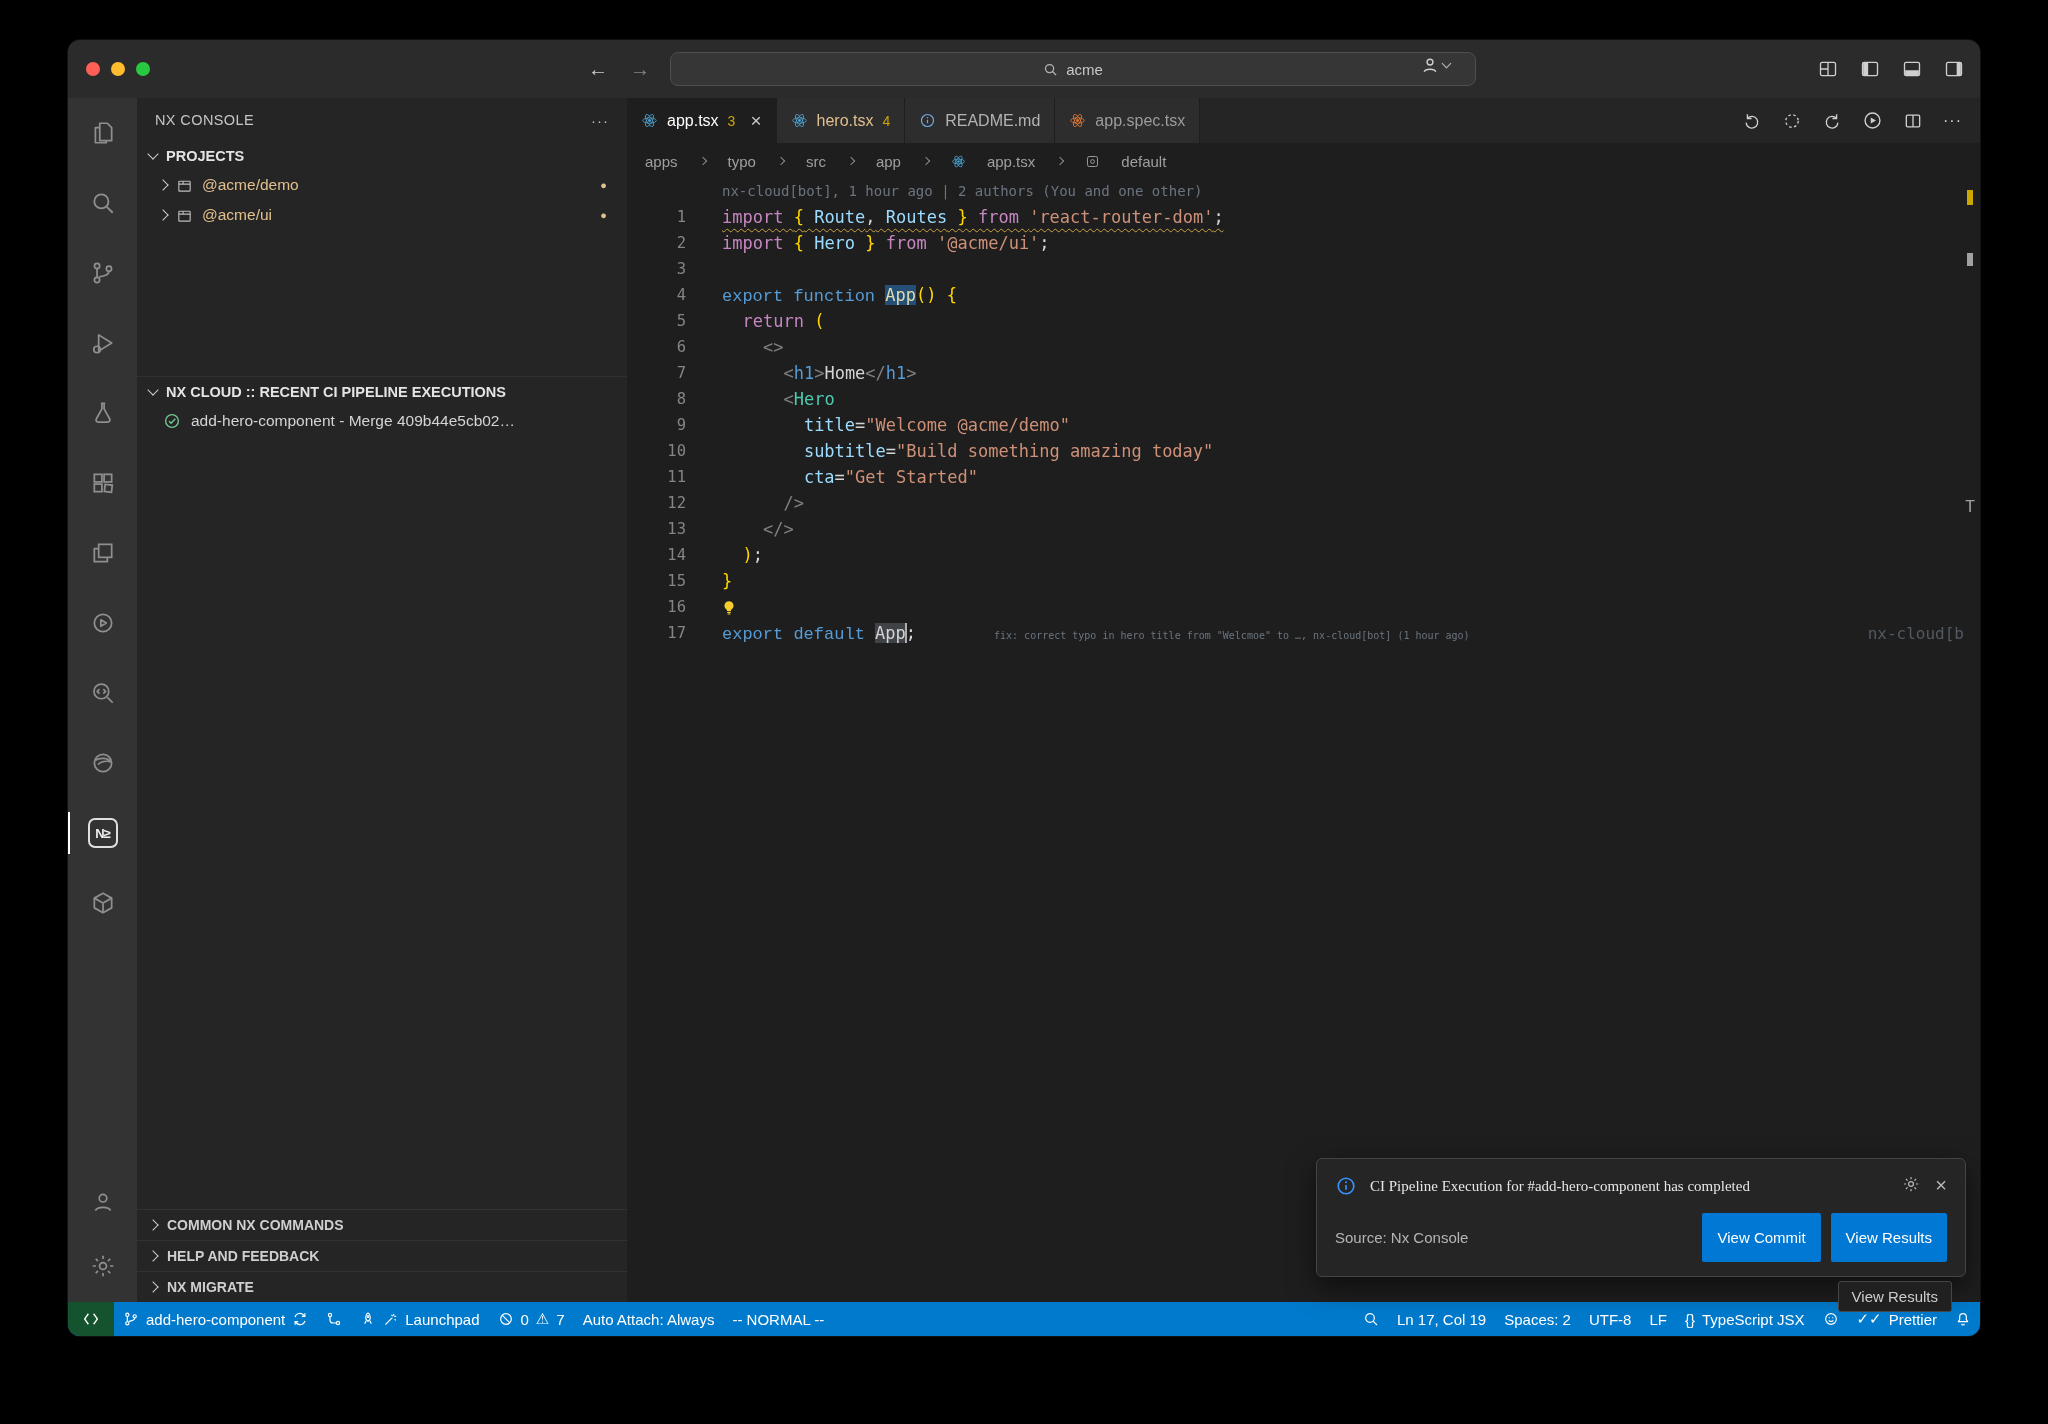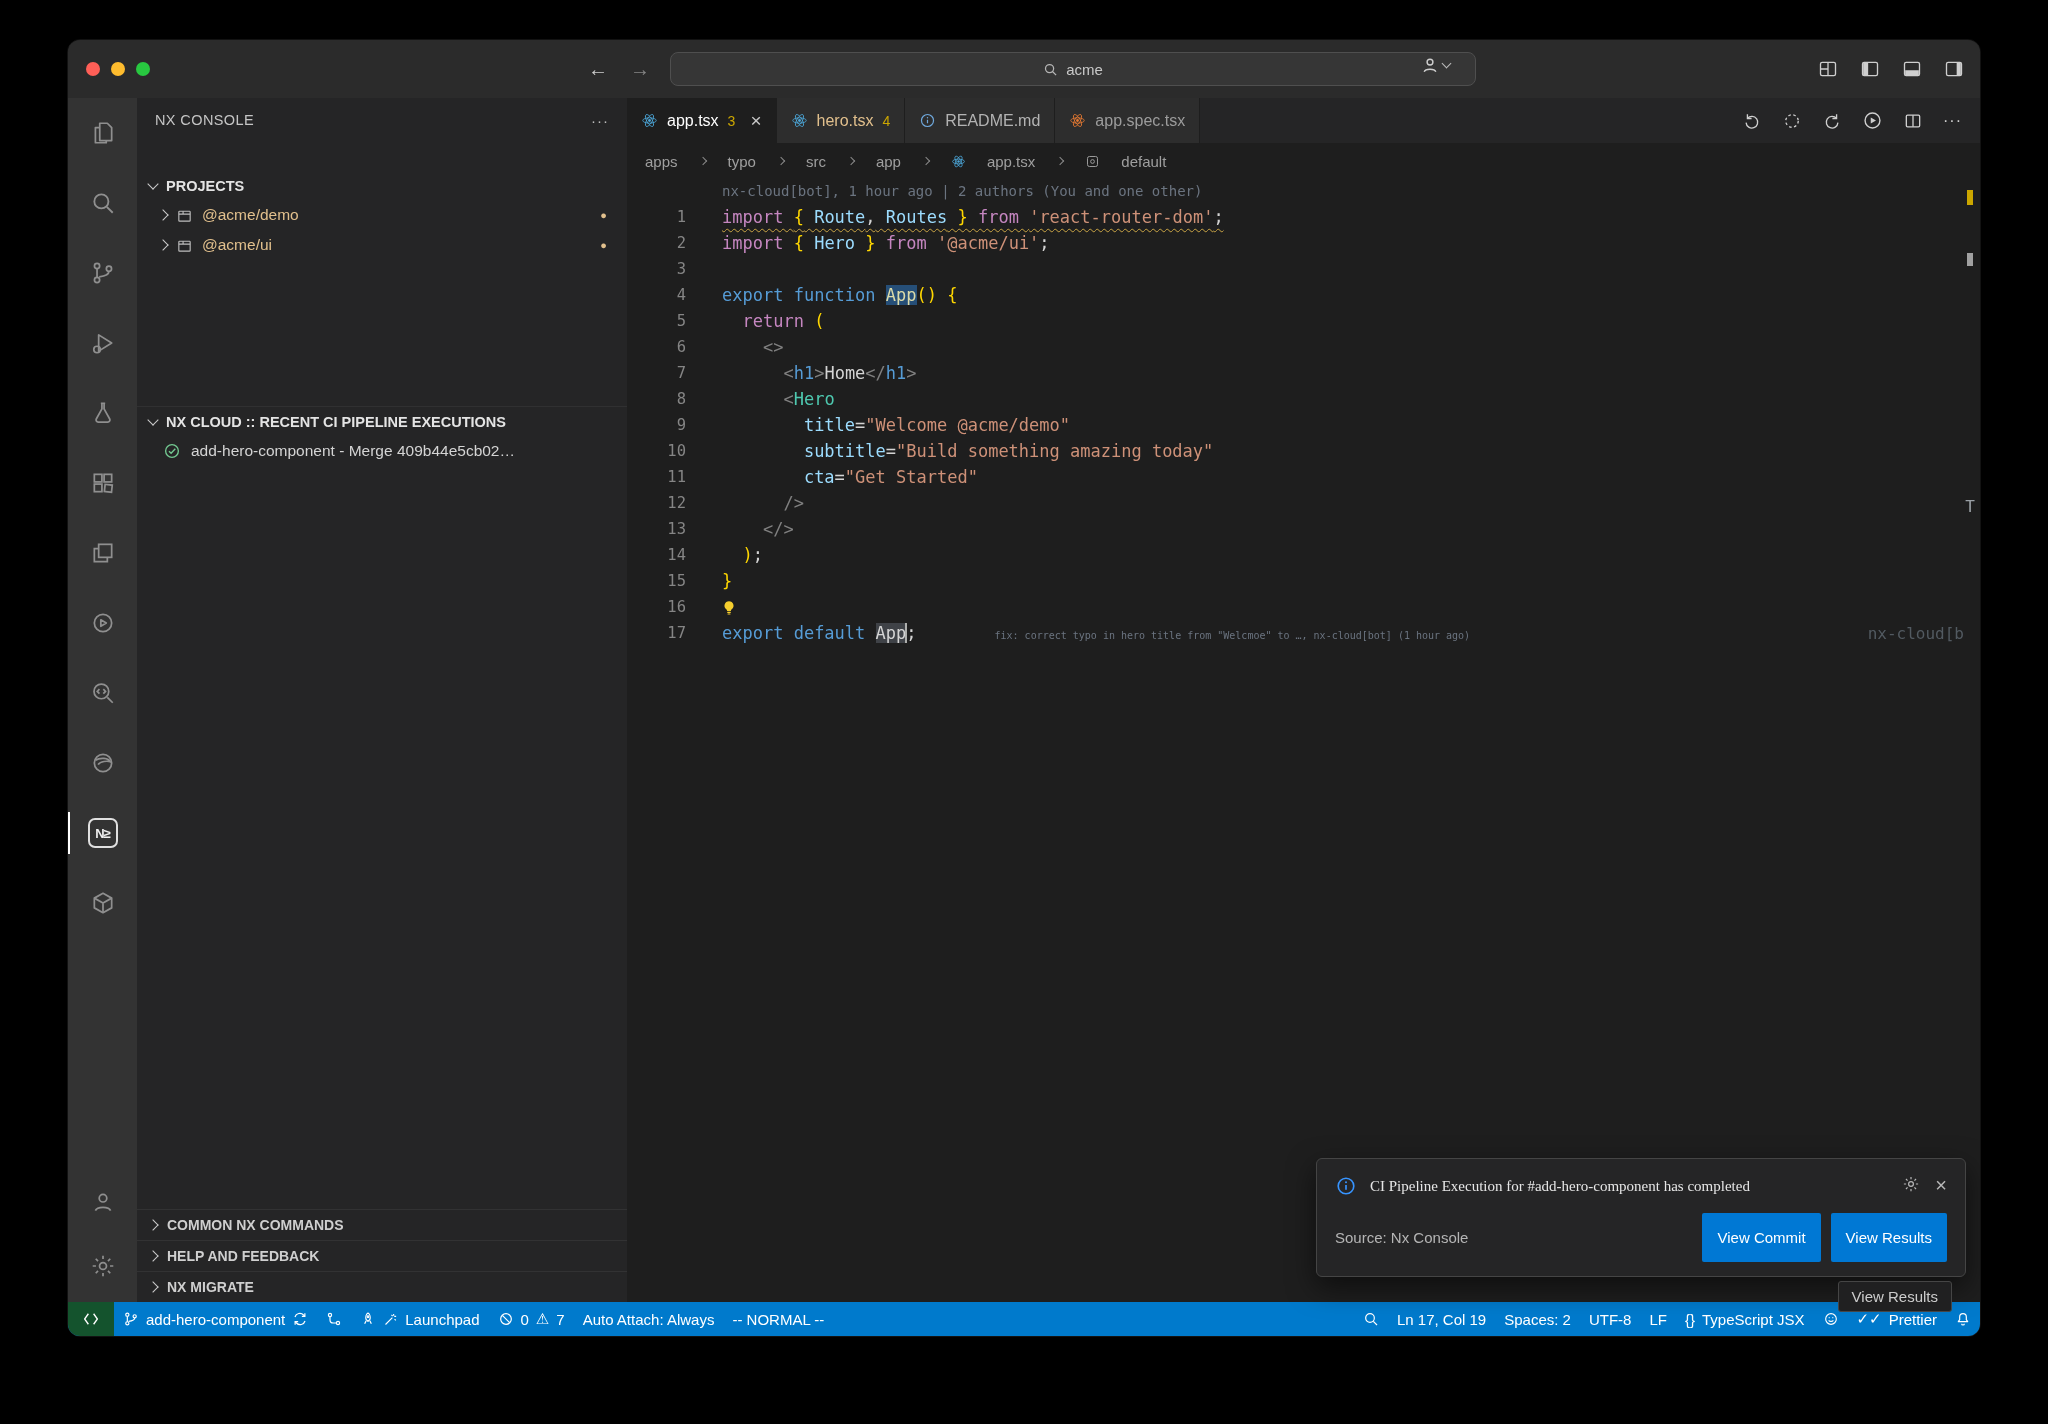--- a/index.html
+++ b/index.html
@@ -41,21 +41,21 @@
   .abottom { margin-top:auto; padding-bottom:4px; }
   .abottom .aitem { height:64px; }
   .nxbox { width:30px; height:30px; border:2px solid #e0e0e0; border-radius:7px; display:flex;
     align-items:center; justify-content:center; font-weight:bold; font-size:13px; letter-spacing:-1px; color:#efefef; }
 
   
   .sidebar { width:490px; flex:none; background:var(--sidebar-bg,#252526); display:flex; flex-direction:column; color:#cccccc; min-height:0; }
   .sb-header { height:44px; flex:none; display:flex; align-items:center; padding:0 18px; }
   .sb-title { font-size:14.5px; letter-spacing:.4px; color:#c5c5c5; }
   .sb-more { margin-left:auto; color:#bdbdbd; font-size:15px; letter-spacing:1px; }
-  .sb-section-h { height:28px; display:flex; align-items:center; gap:9px; padding:0 6px 0 12px; font-weight:bold; font-size:14.5px; color:#e4e4e4;margin-top:30px; }
+  .sb-section-h { height:28px; display:flex; align-items:center; gap:9px; padding:0 6px 0 12px; font-weight:bold; font-size:14.5px; color:#e4e4e4; }
   .chev-d { width:8px; height:8px; border-right:1.6px solid #cccccc; border-bottom:1.6px solid #cccccc; transform:rotate(45deg); margin-top:-4px; flex:none; }
   .chev-r { width:8px; height:8px; border-right:1.6px solid #cccccc; border-bottom:1.6px solid #cccccc; transform:rotate(-45deg); margin-left:-2px; flex:none; }
   .tree-row { height:30px; display:flex; align-items:center; gap:9px; padding:0 20px 0 24px; font-size:15.5px; }
   .tree-row .lbl { color:var(--modified,#e2c08d); }
   .tree-row .mdot { margin-left:auto; color:var(--modified,#e2c08d); font-size:11px; }
   .cloud-h { margin-top:146px; border-top:1px solid #303031; height:30px; }
   .cloud-row { height:30px; display:flex; align-items:center; gap:10px; padding:0 14px 0 26px; font-size:15.5px; color:#d4d4d4; }
   .cloud-row .lbl { white-space:nowrap; overflow:hidden; text-overflow:ellipsis; }
   .sb-bottom { margin-top:auto; }
   .sb-bottom .row { height:31px; border-top:1px solid #323233; display:flex; align-items:center; gap:10px; padding:0 14px; font-weight:bold; font-size:14px; color:#cfcfcf; }
@@ -77,21 +77,21 @@
     font-size:15px; color:#9f9f9f; background:var(--editor-bg,#1e1e1e); }
   .bc-sep { width:6px; height:6px; border-right:1.4px solid #8a8a8a; border-bottom:1.4px solid #8a8a8a; transform:rotate(-45deg); margin:0 1px; }
 
   
   .editor { position:relative; flex:1; overflow:hidden; font-family:"DejaVu Sans Mono", monospace; background:var(--editor-bg,#1e1e1e); }
   .blamehead { height:25px; line-height:25px; padding-left:95px; color:var(--blame-fg,#6b7480); font-size:14px; }
   .cl { display:flex; align-items:center; height:26px; }
   .ln { width:59px; flex:none; text-align:right; color:var(--line-number,#858585); font-size:15.5px; }
   .lc { margin-left:36px; white-space:pre; font-size:17px; color:var(--syntax-plain,#d4d4d4); }
   .lc.squig { text-decoration:underline wavy var(--squiggle,#c8a344); text-decoration-thickness:1px; text-underline-offset:5px; }
-  .t-kw { color:var(--syntax-keyword,#569cd6); }
+  .t-kw { color:var(--syntax-keyword,#569cd6);font-family:Liberation Mono, monospace; }
   .t-ctrl { color:var(--syntax-control,#c586c0); }
   .t-var { color:var(--syntax-variable,#9cdcfe); }
   .t-str { color:var(--syntax-string,#ce9178); }
   .t-b1 { color:var(--syntax-bracket,#ffd700); }
   .t-p { color:var(--syntax-plain,#d4d4d4); }
   .t-tagb { color:var(--syntax-tag-bracket,#808080); }
   .t-tag { color:var(--syntax-tag,#569cd6); }
   .t-comp { color:var(--syntax-component,#4ec9b0); }
   .t-fn { color:var(--syntax-function,#dcdcaa); }
   .t-hl-blue { background:var(--hl-blue,#264f78); }

